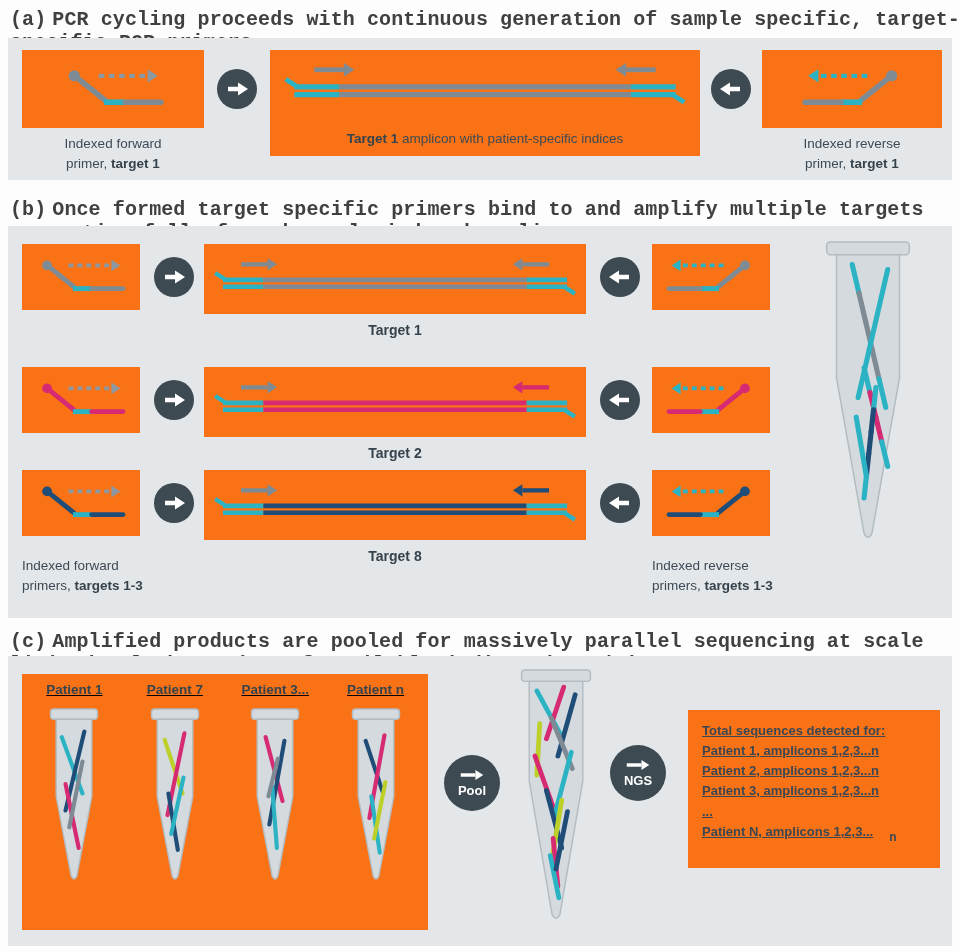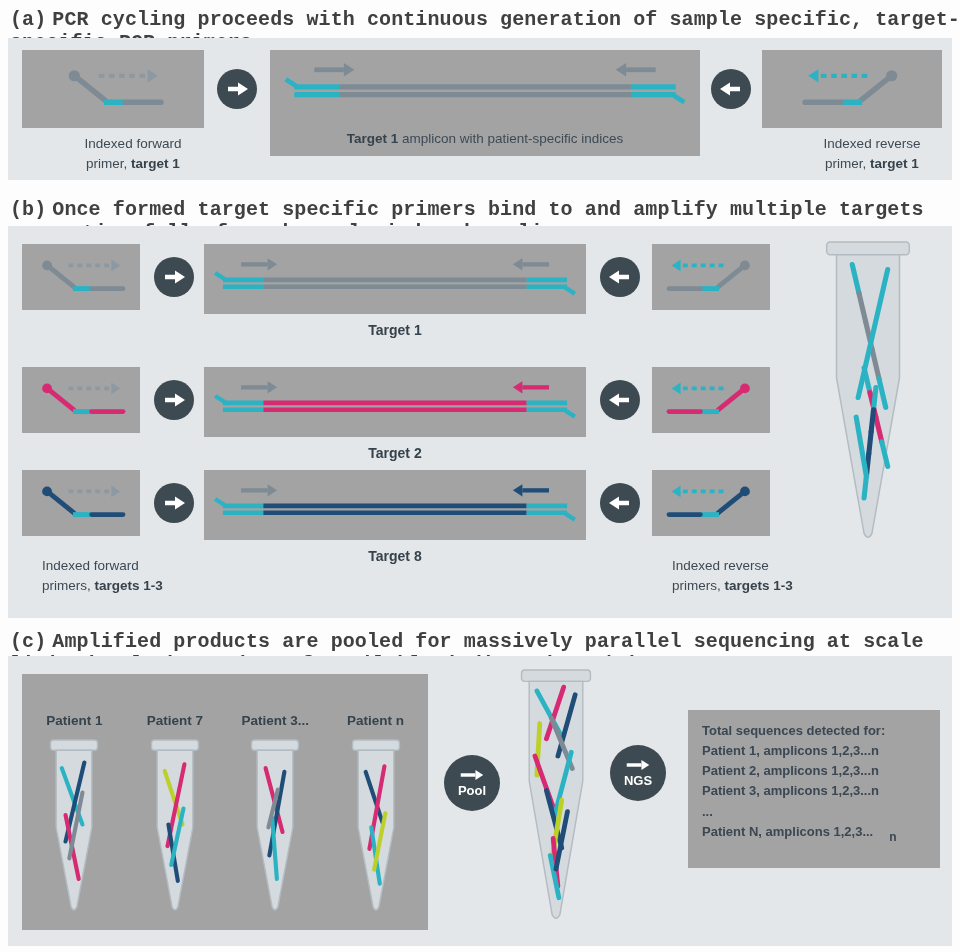--- a/index.html
+++ b/index.html
@@ -5,23 +5,23 @@
   *{box-sizing:border-box;margin:0;padding:0;}
   html,body{background:#ffffff;}
   .page{position:relative;width:960px;height:952px;background:#fdfdfd;font-family:"Liberation Sans",sans-serif;overflow:hidden;}
   .caption{position:absolute;left:10px;font-family:Liberation Mono, monospace;font-weight:700;font-size:20px;color:#404040;letter-spacing:.1px;}
   .cap-prefix{margin-right:6px;}
   .cap-a{top:8px;} .cap-b{top:198px;} .cap-c{top:630px;}
   .panel{position:absolute;left:8px;width:944px;background:#e4e7e9;}
   .panel-a{top:38px;height:142px;}
   .panel-b{top:226px;height:392px;}
   .panel-c{top:656px;height:290px;}
-  .box{position:absolute;background:#a3a3a3;}
+  .box{position:absolute;background:#f97316;text-decoration:underline;}
   .svg-slot{display:block;} .svg-slot svg{display:block;}
-  .lbl{position:absolute;text-align:center;font-size:13.5px;color:#3d4a55;line-height:1.5;margin-left:20px;}
+  .lbl{position:absolute;text-align:center;font-size:13.5px;color:#3d4a55;line-height:1.5;}
   .lbl b,.amp-label b{font-weight:700;color:#36434c;}
   .circ{position:absolute;width:40px;height:40px;}
   
   .fbox-a{left:14px;top:12px;width:182px;height:78px;}
   .rbox-a{left:754px;top:12px;width:180px;height:78px;}
   .primer-slot-a{position:absolute;left:34px;top:12px;width:114px;height:54px;}
   .flabel-a{left:6px;top:96px;width:198px;}
   .rlabel-a{left:746px;top:96px;width:196px;}
   .c1-a{left:209px;top:31px;} .c2-a{left:703px;top:31px;}
   .mbox-a{left:262px;top:12px;width:430px;height:106px;}
@@ -34,21 +34,21 @@
   .brow .rbox{left:644px;top:0;width:118px;height:66px;}
   .brow .primer-slot{position:absolute;left:9px;top:8px;width:100px;height:50px;}
   .brow .c1{left:146px;top:13px;} .brow .c2{left:592px;top:13px;}
   .brow .mbox{left:196px;top:0;width:382px;height:70px;}
   .brow .amp-slot{position:absolute;left:6px;top:3px;width:370px;height:64px;}
   .target-label{position:absolute;left:196px;width:382px;text-align:center;font-weight:700;font-size:14px;color:#36434c;top:78px;}
   .tube-b-slot{position:absolute;left:800px;top:14px;width:120px;height:315px;}
   .blabel{position:absolute;text-align:left;font-size:13.5px;color:#3d4a55;line-height:1.5;top:330px;width:220px;}
   .blabel-left{left:14px;} .blabel-right{left:644px;}
   
-  .patients-box{left:14px;top:18px;width:406px;height:256px;display:flex;justify-content:space-evenly;align-items:flex-end;}
+  .patients-box{left:14px;top:18px;width:406px;height:256px;display:flex;justify-content:space-evenly;align-items:flex-start;}
   .pat-col{display:flex;flex-direction:column;align-items:center;width:96px;padding-top:8px;}
   .pat-label{font-weight:700;font-size:13.5px;color:#36434c;}
   .pat-tube{width:62px;height:196px;margin-top:6px;}
   .bigcirc{position:absolute;width:56px;height:56px;border-radius:50%;background:#3d4a52;display:flex;flex-direction:column;align-items:center;justify-content:center;gap:1px;}
   .bigcirc-label{color:#fff;font-weight:700;font-size:13px;}
   .pool-circ{left:436px;top:99px;} .ngs-circ{left:602px;top:89px;}
   .pool-tube-slot{position:absolute;left:500px;top:12px;width:96px;height:268px;}
   .results-box{left:680px;top:54px;width:252px;height:158px;padding:11px 14px;font-size:13px;font-weight:700;color:#3b4752;line-height:1.55;}
   .res-line{white-space:nowrap;}
   .sub-n{position:relative;top:5px;margin-left:16px;font-size:12px;}

